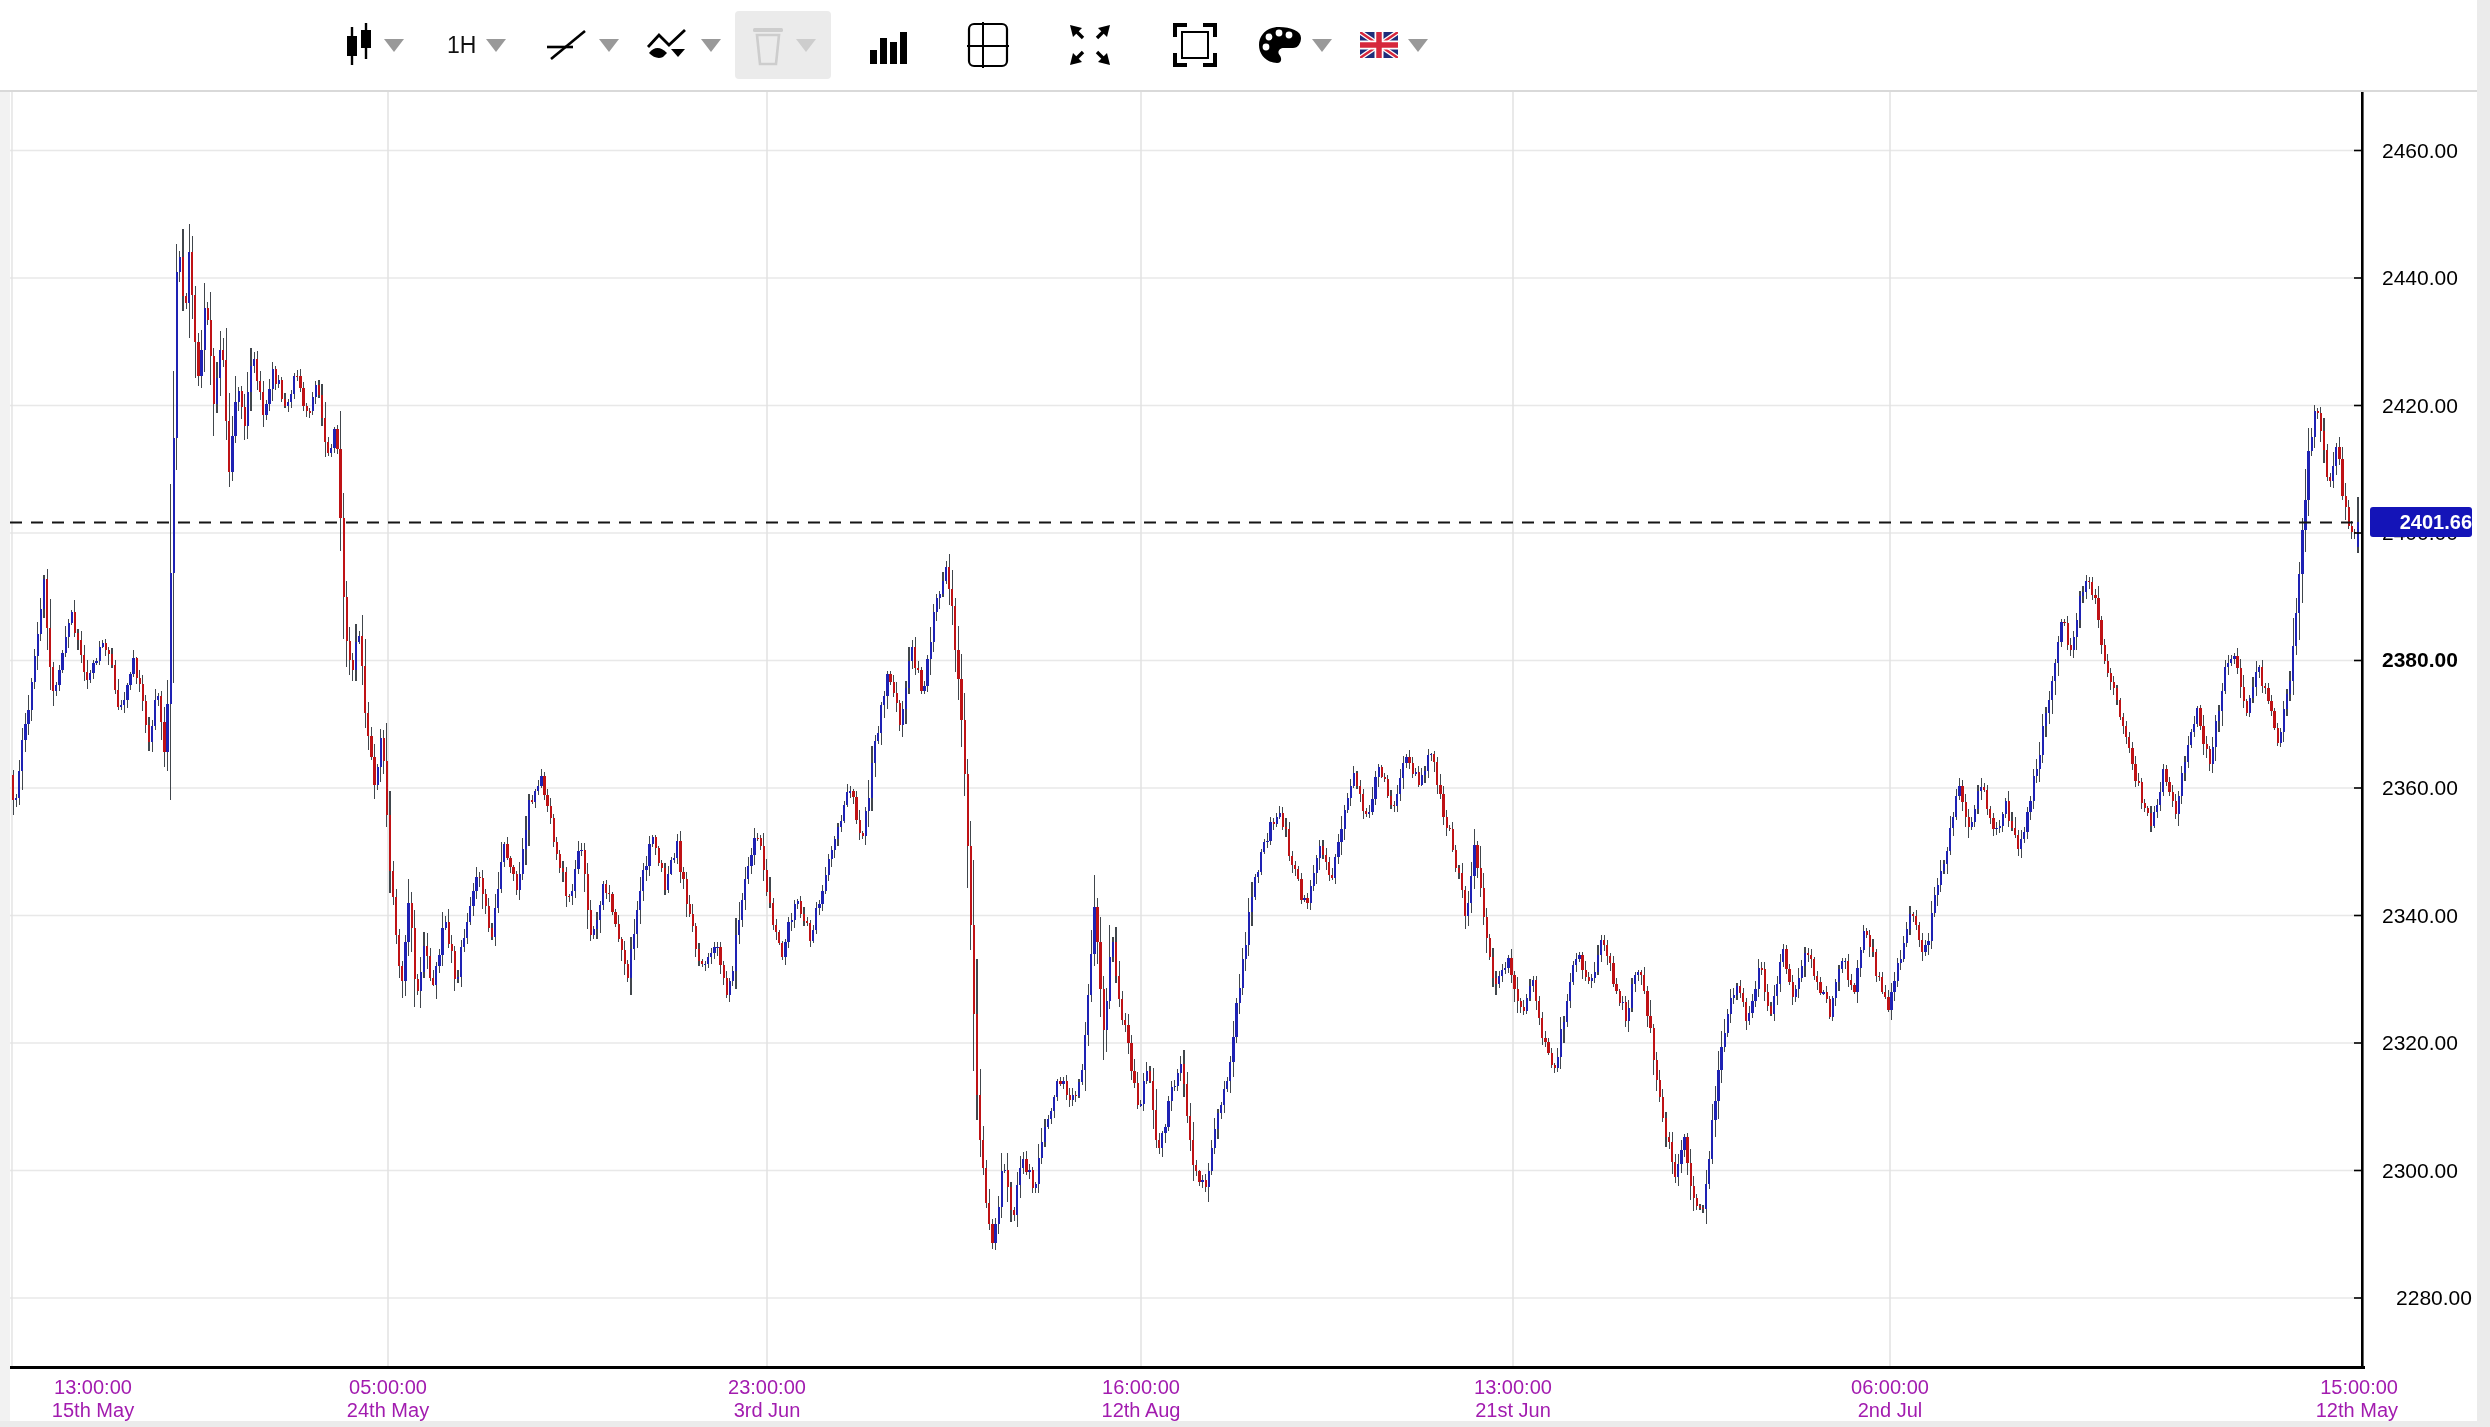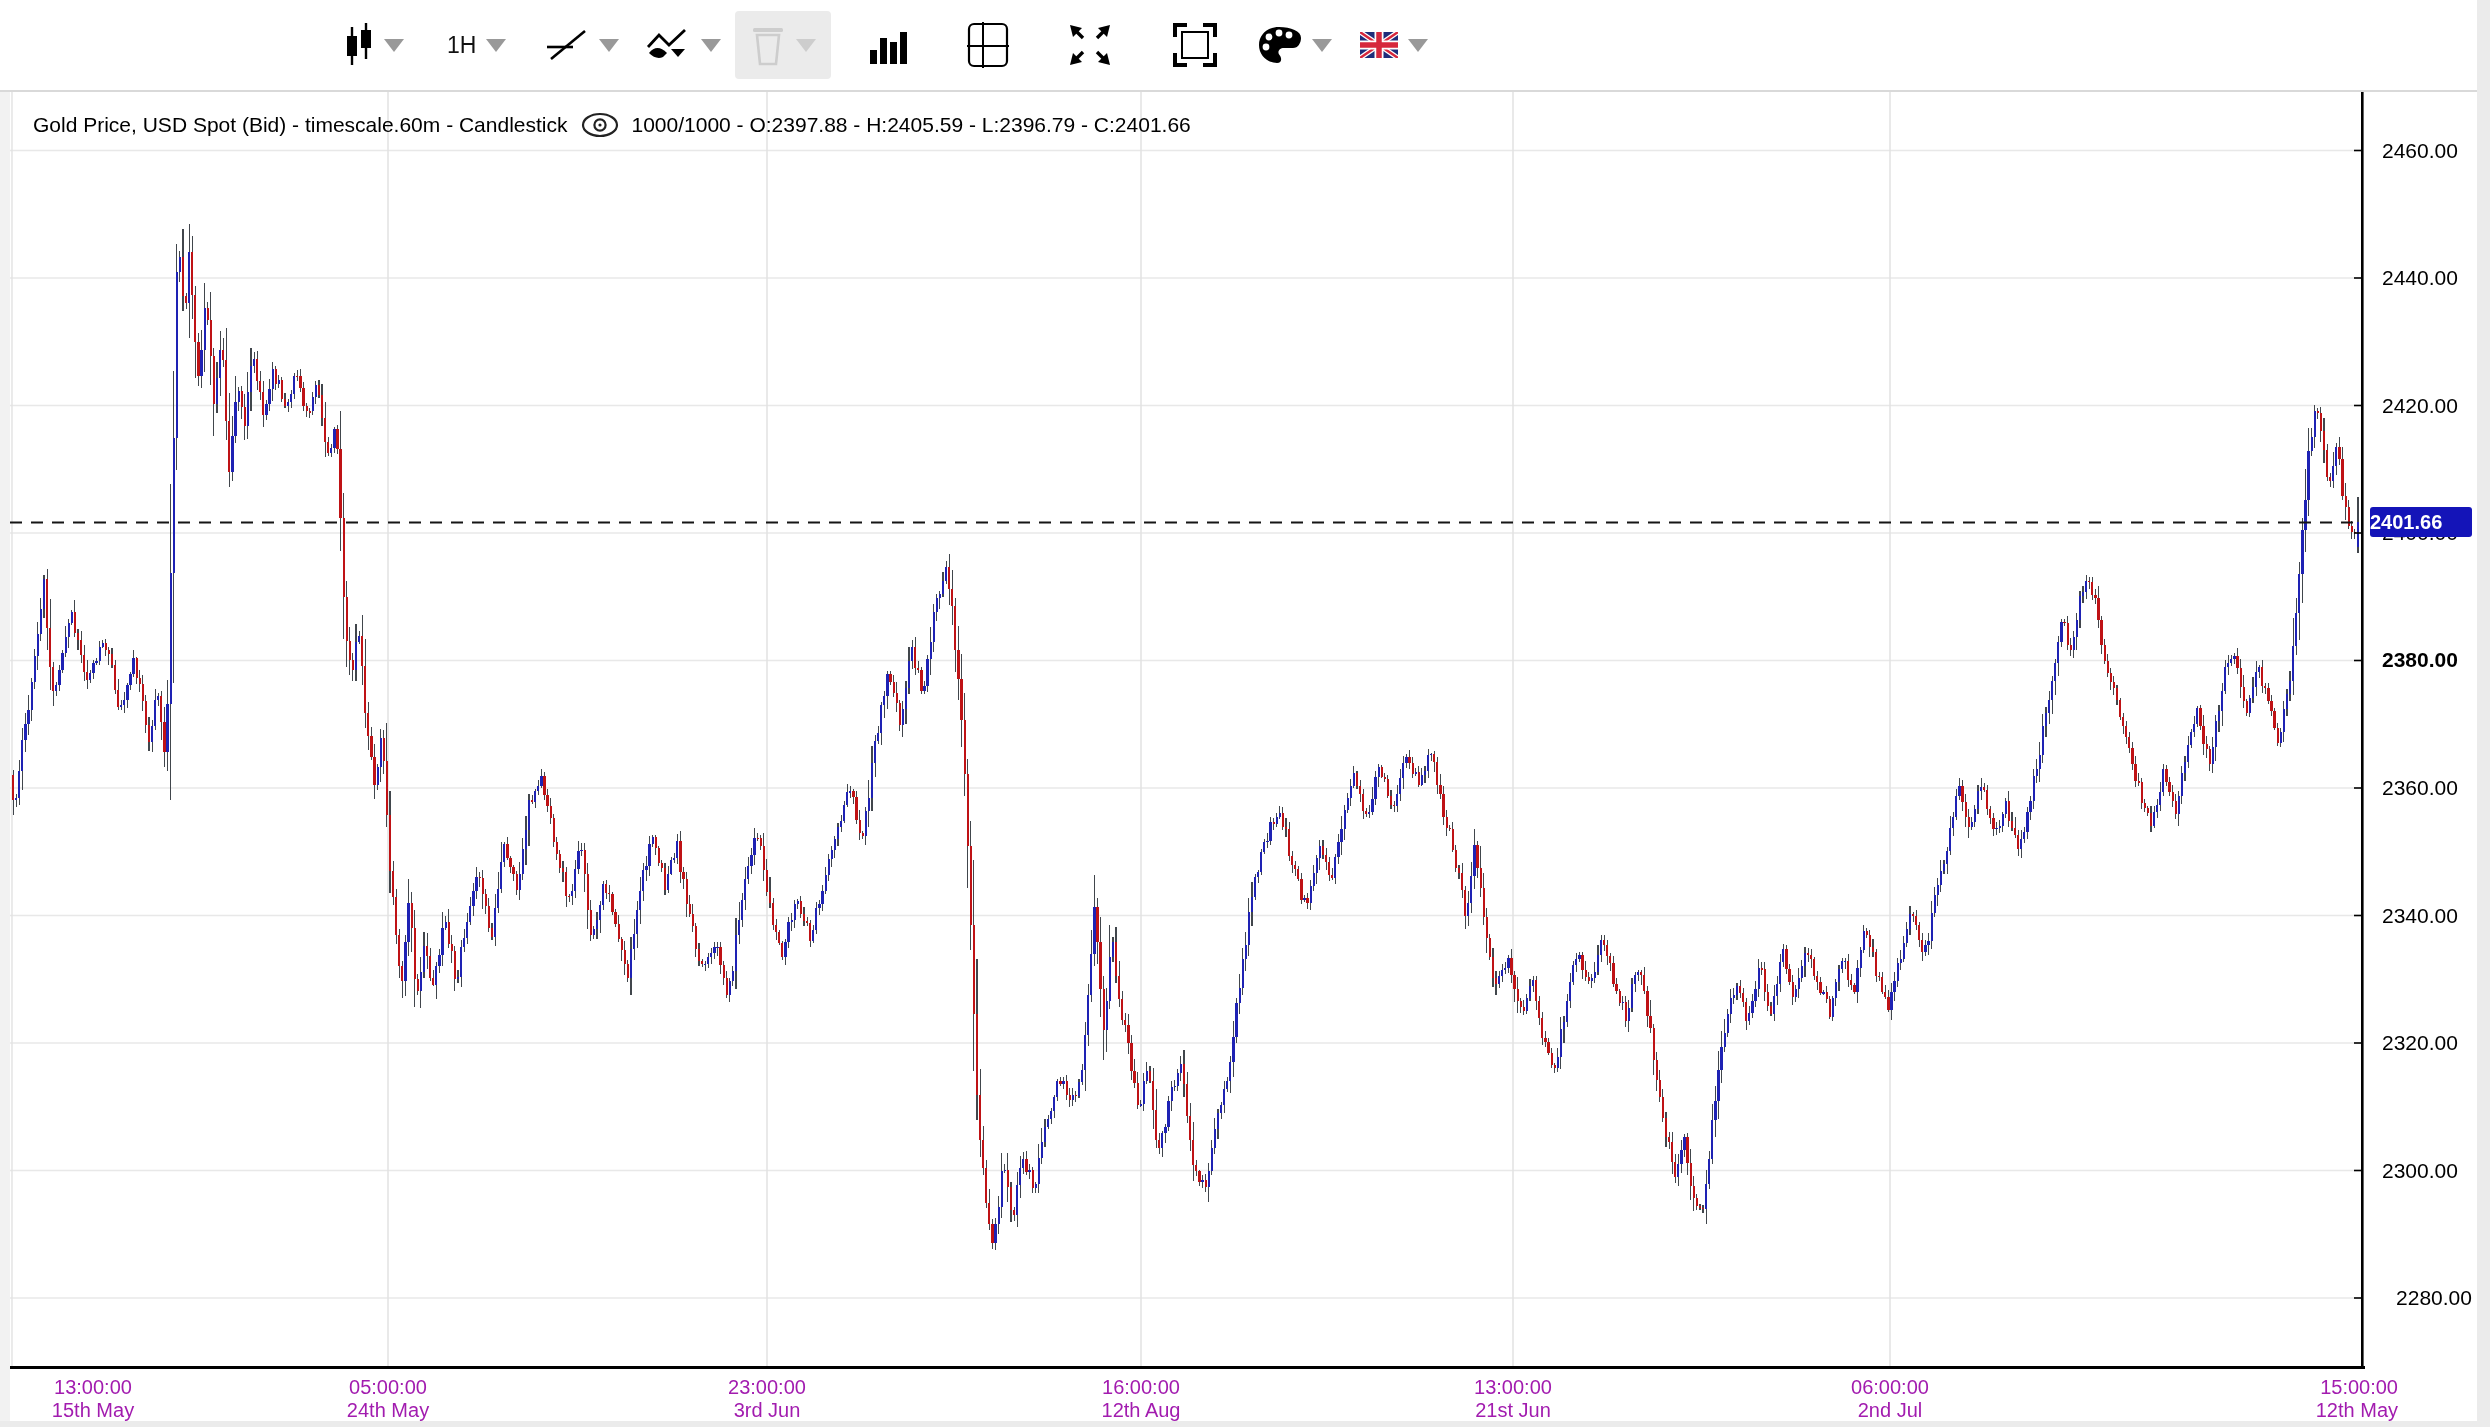--- a/index.html
+++ b/index.html
@@ -11,21 +11,21 @@
   .caret{width:0;height:0;border-left:10px solid transparent;border-right:10px solid transparent;border-top:13px solid #999999;margin-left:10px;}
   .caret.disabled{border-top-color:#cdcdcd;}
   .tb-icon{display:flex;align-items:center;}
   #trash-box{position:absolute;left:735px;top:11px;width:96px;height:68px;background:#ebebeb;border-radius:4px;display:flex;align-items:center;justify-content:center;}
   
   #plot-wrap{position:absolute;left:0;top:90px;width:2490px;height:1337px;background:#ffffff;}
   #chart-svg{position:absolute;left:0;top:0;}
   #legend{position:absolute;left:33px;top:112px;display:flex;align-items:center;gap:13px;font-size:21px;color:#000;z-index:20;white-space:nowrap;}
   .ylab{position:absolute;left:2382px;width:104px;font-size:21px;color:#000;z-index:8;}
   .xlab{position:absolute;width:180px;top:1376px;font-size:20px;line-height:23px;color:#a21caf;text-align:center;z-index:8;}
-  #price-tag{position:absolute;left:2370px;width:102px;height:30px;border-radius:3px;color:#fff;font-size:20px;font-weight:bold;text-align:left;line-height:30px;z-index:15;}
+  #price-tag{position:absolute;left:2370px;width:102px;height:30px;border-radius:3px;color:#fff;font-size:20px;font-weight:bold;text-align:right;line-height:30px;z-index:15;}
   #right-gutter{position:absolute;left:2477px;top:0;width:13px;height:1427px;background:#ebebeb;z-index:40;}
   #bottom-gutter{position:absolute;left:0;top:1421px;width:2490px;height:6px;background:#ebebeb;z-index:40;}
   #left-gutter{position:absolute;left:0;top:92px;width:10px;height:1335px;background:#f2f2f2;z-index:6;}
 </style>
 </head>
 <body>
 
 <div id="app">
 
   <div id="toolbar">
@@ -1722,31 +1722,20 @@
         <line x1="2354" y1="788" x2="2362" y2="788" stroke="#000000" stroke-width="1.6"></line>
         <line x1="2354" y1="915.5" x2="2362" y2="915.5" stroke="#000000" stroke-width="1.6"></line>
         <line x1="2354" y1="1043" x2="2362" y2="1043" stroke="#000000" stroke-width="1.6"></line>
         <line x1="2354" y1="1170.5" x2="2362" y2="1170.5" stroke="#000000" stroke-width="1.6"></line>
         <line x1="2354" y1="1298" x2="2362" y2="1298" stroke="#000000" stroke-width="1.6"></line>
       </svg>
   </div>
 
   <div id="left-gutter"></div>
 
-  <div id="legend">
-    <span>Gold Price, USD Spot (Bid) - timescale.60m - Candlestick</span>
-    <span style="display:flex;align-items:center;">
-      <svg width="38" height="26" viewBox="0 0 38 26">
-          <ellipse cx="19" cy="13" rx="17" ry="11" fill="none" stroke="#222" stroke-width="2.2"></ellipse>
-          <circle cx="19" cy="13" r="5.6" fill="none" stroke="#222" stroke-width="2.2"></circle>
-          <circle cx="19" cy="13" r="1.6" fill="#222"></circle>
-        </svg>
-    </span>
-    <span>1000/1000 - O:2397.88 - H:2405.59 - L:2396.79 - C:2401.66</span>
-  </div>
 
   <div id="axis-labels">
       <div class="ylab" style="top: 138.5px;">2460.00</div>
       <div class="ylab" style="top: 266px;">2440.00</div>
       <div class="ylab" style="top: 393.5px;">2420.00</div>
       <div class="ylab" style="top: 521px;">2400.00</div>
       <div class="ylab" style="top: 648px; font-weight: bold;">2380.00</div>
       <div class="ylab" style="top: 776px;">2360.00</div>
       <div class="ylab" style="top: 903.5px;">2340.00</div>
       <div class="ylab" style="top: 1031px;">2320.00</div>

